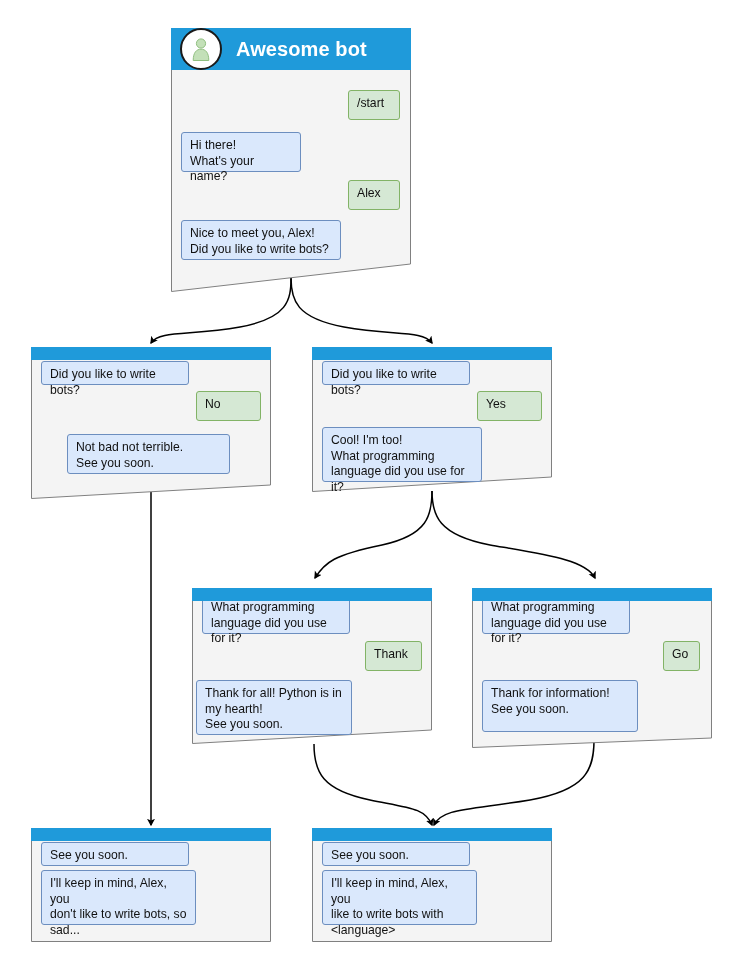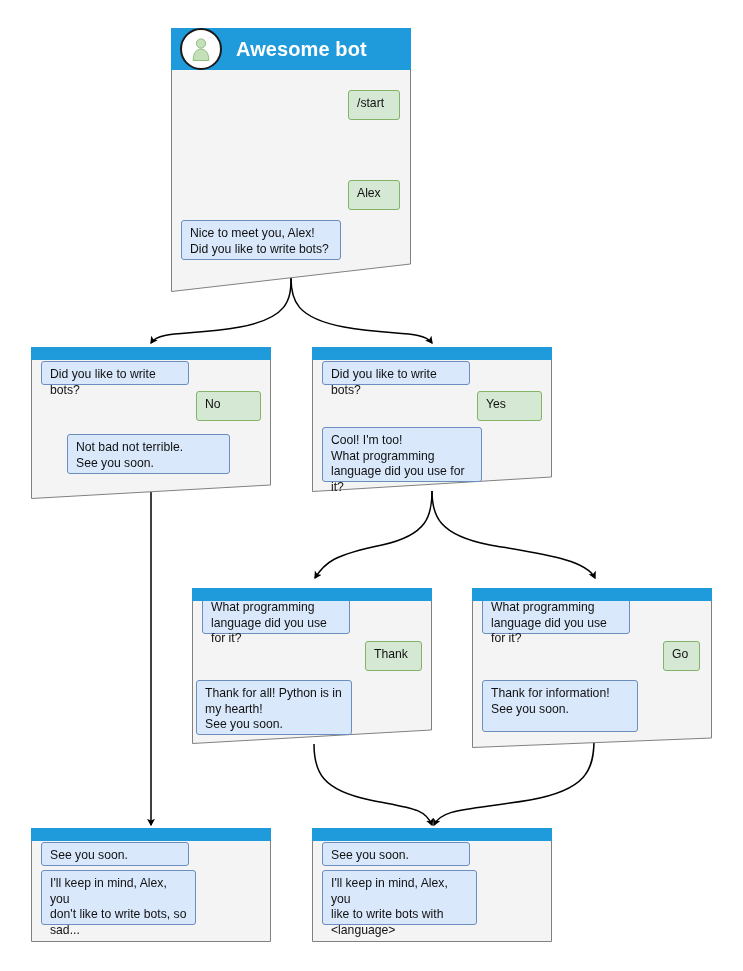--- a/index.html
+++ b/index.html
@@ -138,20 +138,22 @@
       <div class="avatar">
         <svg width="22" height="24" viewBox="0 0 22 24">
           <circle cx="11" cy="6.5" r="4.6" fill="#c3e0b8" stroke="#8fbf7f" stroke-width="1"></circle>
           <path d="M3.2,23.5 C3.2,15.5 6.5,12.2 11,12.2 C15.5,12.2 18.8,15.5 18.8,23.5 Z" fill="#c3e0b8" stroke="#8fbf7f" stroke-width="1"></path>
         </svg>
       </div>
       <div class="bot-title">Awesome bot</div>
     </div>
     <div class="chat">
       <div class="bubble user" style="left:177px; top:62px; width:52px; height:30px;">/start</div>
+      <div class="bubble bot" style="left:10px; top:104px; width:120px; height:40px;">Hi there!
+What's your name?</div>
       <div class="bubble user" style="left:177px; top:152px; width:52px; height:30px;">Alex</div>
       <div class="bubble bot" style="left:10px; top:192px; width:160px; height:40px;">Nice to meet you, Alex!
 Did you like to write bots?</div>
     </div>
   </div>
 
   <div class="node" style="left:31px; top:347px; width:240px; height:152px;">
     <svg class="node-clip" viewBox="0 0 240 152" preserveAspectRatio="none">
       <polygon points="0.5,0.5 239.5,0.5 239.5,138 0.5,151.5" fill="#f4f4f4" stroke="#808080" stroke-width="1"></polygon>
     </svg>

